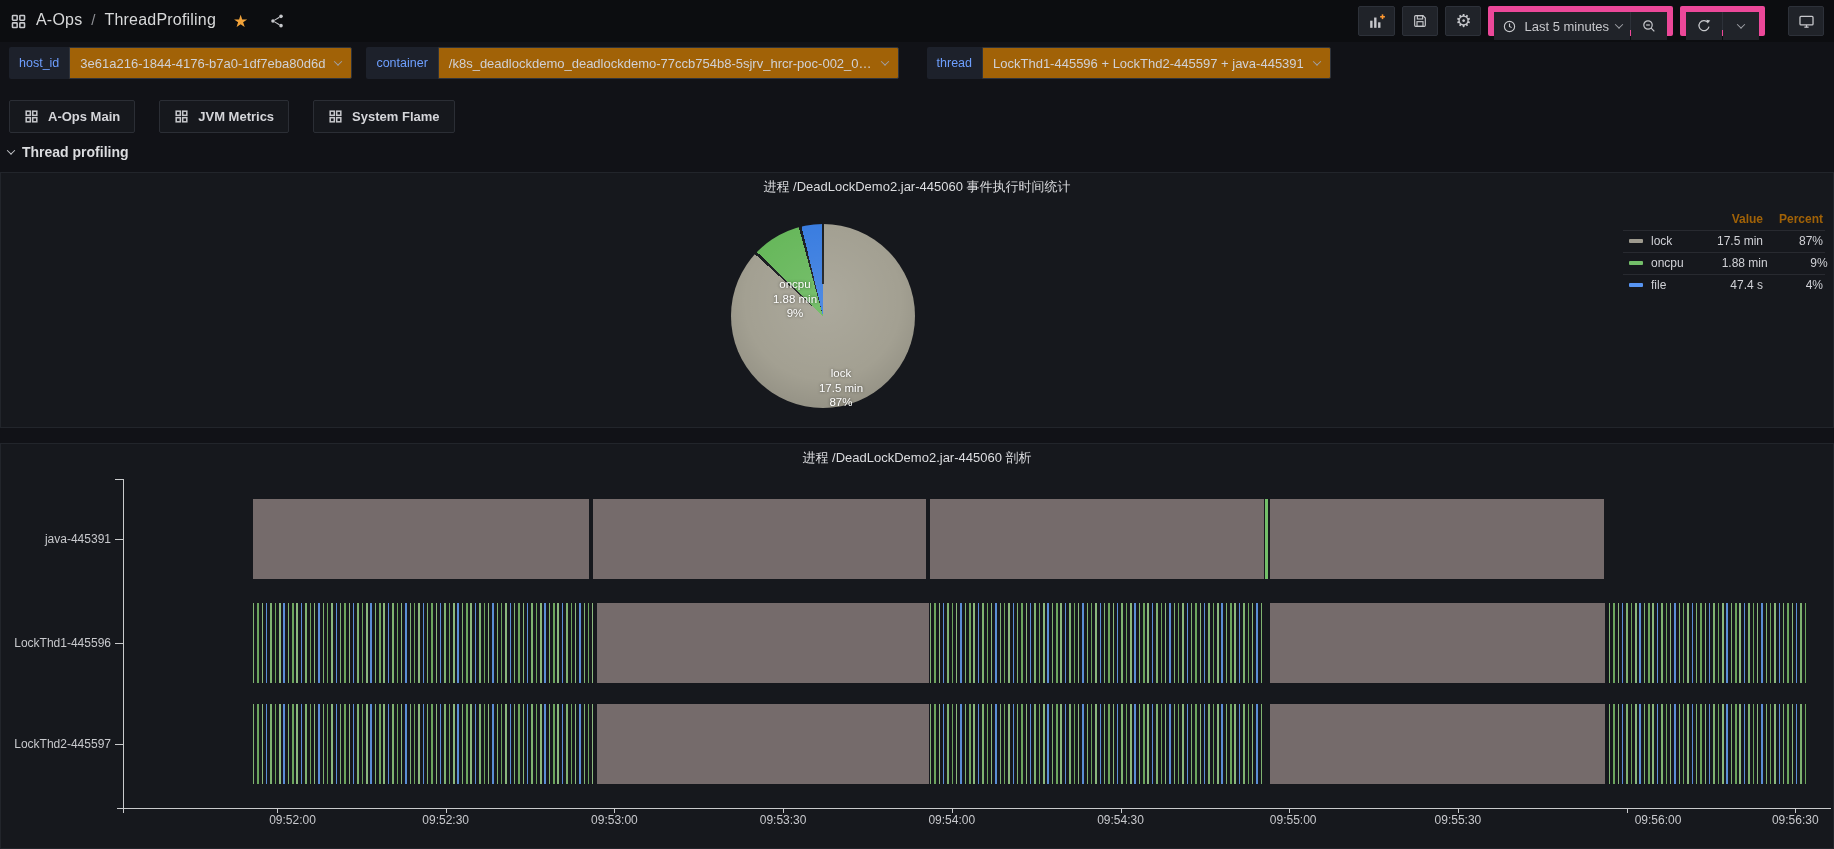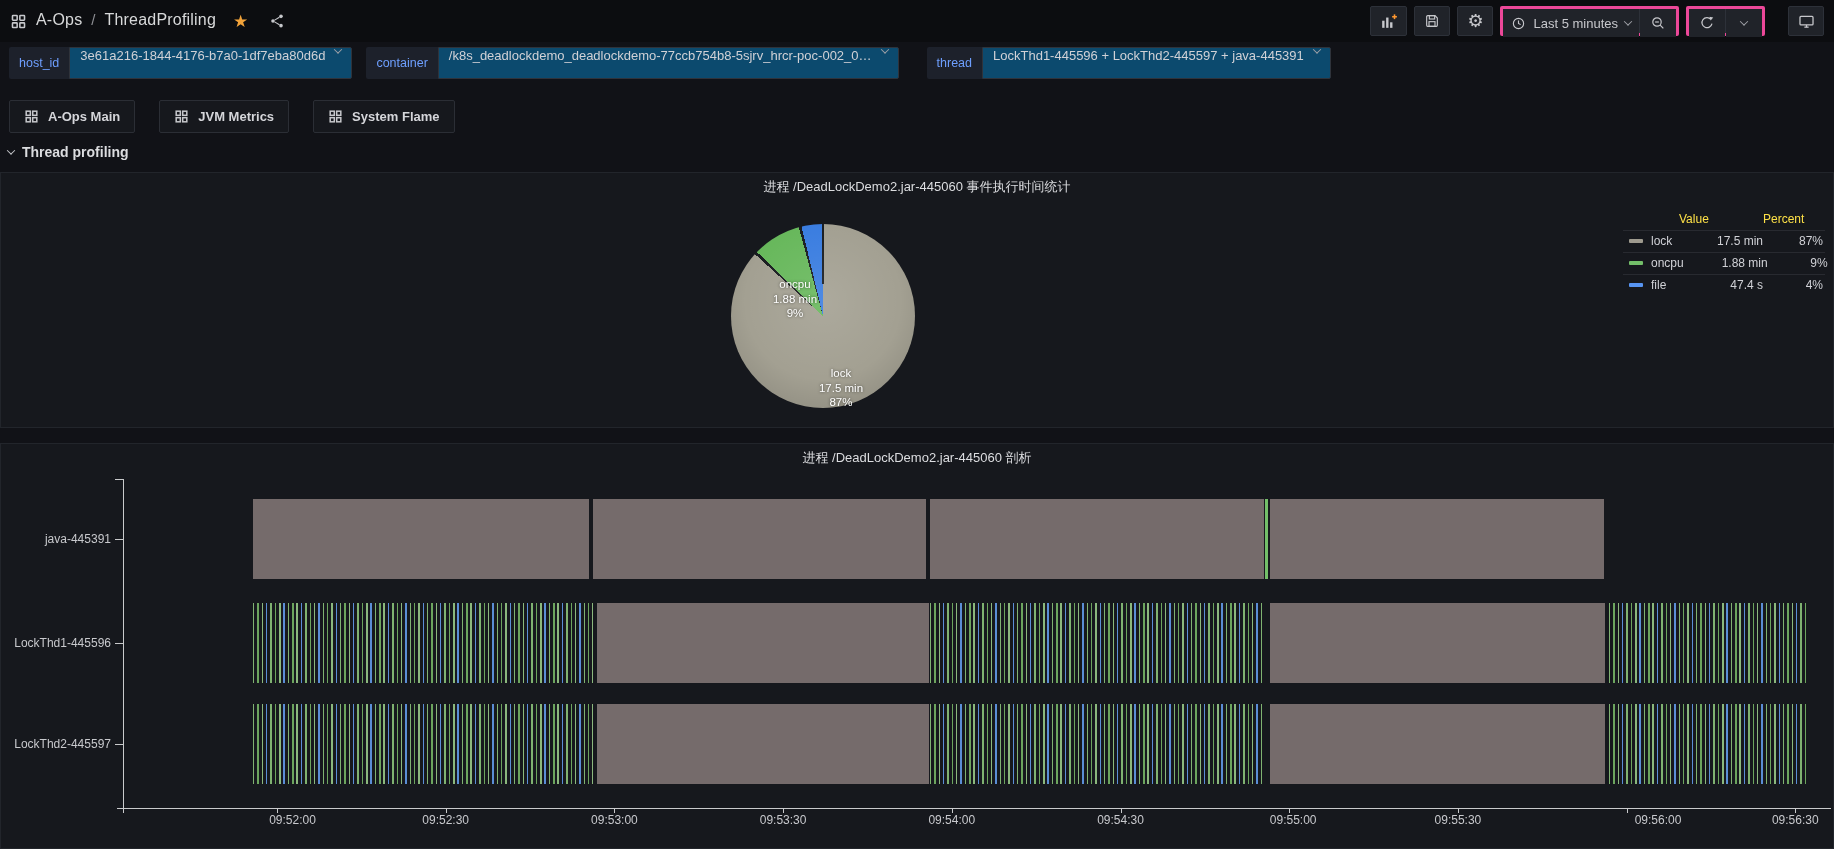--- a/index.html
+++ b/index.html
@@ -12,35 +12,35 @@
          display:flex; align-items:center; padding:0 10px; }
   .nav .crumb { display:flex; gap:9px; }
   .crumb-text { color:#d8d9da; font-size:16px; font-weight:500; letter-spacing:.2px; cursor:pointer; }
   .crumb-sep { color:#8e8f94; font-size:15px; }
   .icon { color:#c7c8cc; display:inline-flex; align-items:center; justify-content:center; }
   .star { color:#f2a33a; font-size:17px; margin-left:8px; cursor:pointer; }
   .share { margin-left:12px; cursor:pointer; }
   .nav-right { margin-left:auto; display:flex; align-items:center; gap:7px; }
   .chip-btn { height:30px; min-width:36px; background:#202329; border:1px solid #2d3139; border-radius:2px;
               display:flex; align-items:center; justify-content:center; padding:0 8px; cursor:pointer; color:#c7c8cc; }
-  .chip-group { display:flex; height:30px; border:3px solid #ec4899; border-radius:2px; background:#0369a1; }
+  .chip-group { display:flex; height:30px; border:6px solid #ec4899; border-radius:2px; background:#0369a1; }
   .chip-group .chip-btn { border:none; border-radius:0; height:28px; }
   .chip-group .divider { width:1px; background:#2d3139; }
   .tp-label { color:#c7c8cc; font-size:13px; margin:0 7px 0 7px; white-space:nowrap; }
   .caret { display:inline-block; width:6px; height:6px; border-right:1.5px solid #9fa1a7;
            border-bottom:1.5px solid #9fa1a7; transform:rotate(45deg) translate(-1px,-1px); }
   .tv-gap { margin-left:16px; }
 
   
   .vars { position:absolute; top:47px; left:9px; right:9px; height:32px; display:flex; }
   .var-chip { display:flex; height:32px; }
   .var-label { background:#1d212b; color:#6e9fff; font-size:12.5px; font-weight:500;
                display:flex; align-items:center; padding:0 10px; border-radius:2px 0 0 2px; }
-  .var-value { background:#0c4a6e; border:1px solid #2f333b; color:#d0d1d6; font-size:13px;
-               display:flex; align-items:flex-start; gap:10px; padding:0 10px; border-radius:0 2px 2px 0; cursor:pointer; }
+  .var-value { background:#a16207; border:1px solid #2f333b; color:#d0d1d6; font-size:13px;
+               display:flex; align-items:center; gap:10px; padding:0 10px; border-radius:0 2px 2px 0; cursor:pointer; }
   .var-gap { width:14px; }
 
   
   .links { position:absolute; top:100px; left:9px; display:flex; gap:24px; }
   .link-chip { height:33px; display:flex; align-items:center; gap:9px; padding:0 14px;
                background:#16181d; border:1px solid #2b2e35; border-radius:2px; cursor:pointer; }
   .link-chip span.lbl { color:#d5d6da; font-size:13px; font-weight:600; }
 
   
   .rowhdr { position:absolute; top:144px; left:8px; display:flex; align-items:center; gap:8px; cursor:pointer; }
@@ -59,21 +59,21 @@
   .pie-shine { position:absolute; inset:0; border-radius:50%;
                background:radial-gradient(circle at 50% 42%, rgba(255,255,255,.10), rgba(255,255,255,0) 55%, rgba(0,0,0,.18) 100%); }
   .pie-label { position:absolute; transform:translate(-50%,-50%); color:#fff; font-size:11.5px;
                line-height:1.28; text-align:center; text-shadow:0 0 3px rgba(0,0,0,.6); white-space:nowrap; }
 
   
   .legend { position:absolute; top:36px; right:8px; width:202px; font-size:12px; }
   .lg-row { display:grid; grid-template-columns:1fr 84px 60px; align-items:center;
             border-top:1px solid rgba(204,204,220,.10); padding:3px 2px 4px 6px; }
   .lg-row.hdr { border-top:none; }
-  .lg-row.hdr .h { color:#fde047; font-weight:400; }
+  .lg-row.hdr .h { color:#a16207; font-weight:700; text-align:right; }
   .lg-name { display:flex; align-items:center; gap:8px; color:#d0d1d6; cursor:pointer; }
   .swatch { width:14px; height:4px; border-radius:1px; flex:none; }
   .lg-val, .lg-pct { text-align:right; color:#d0d1d6; }
 
   
   .plot { position:absolute; inset:0; }
   .yaxis { position:absolute; left:122px; top:35px; width:1px; height:334px; background:#c9cacc; }
   .yaxis-cap { position:absolute; left:114px; top:35px; width:8px; height:1px; background:#c9cacc; }
   .xaxis { position:absolute; left:116px; top:364px; height:1px; width:1714px; background:#c9cacc; }
   .xtick { position:absolute; width:1px; height:5px; top:364px; background:#c9cacc; }

